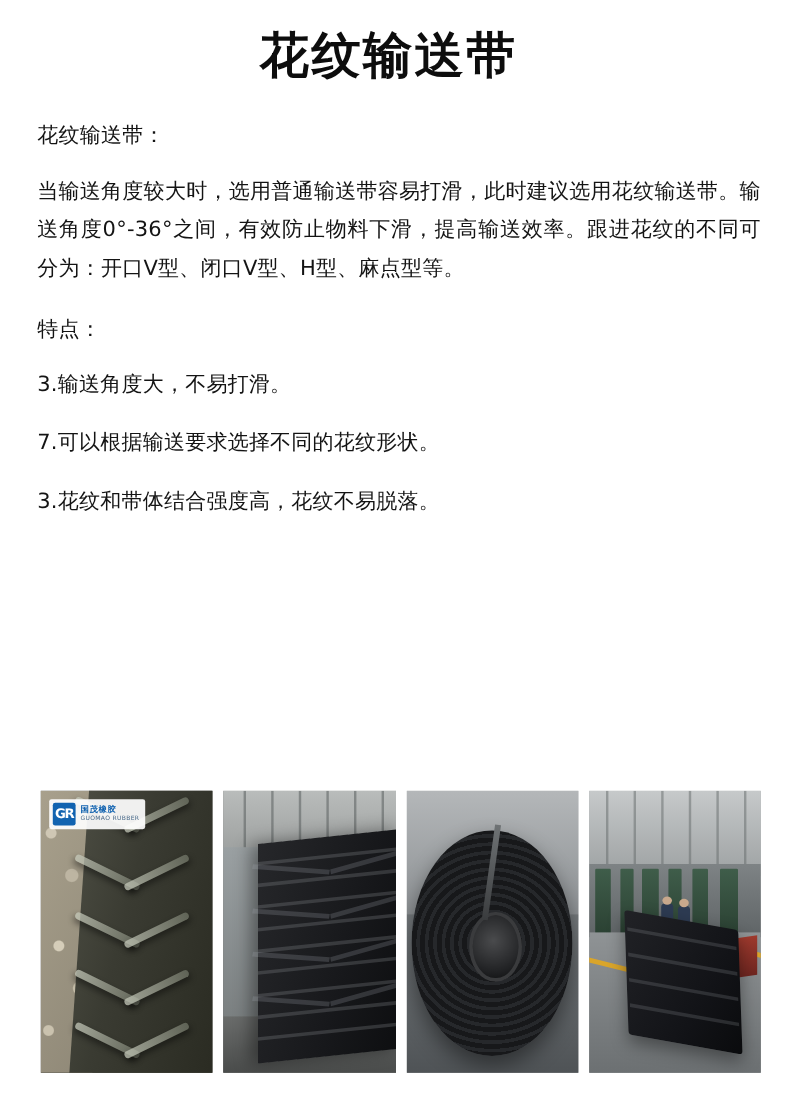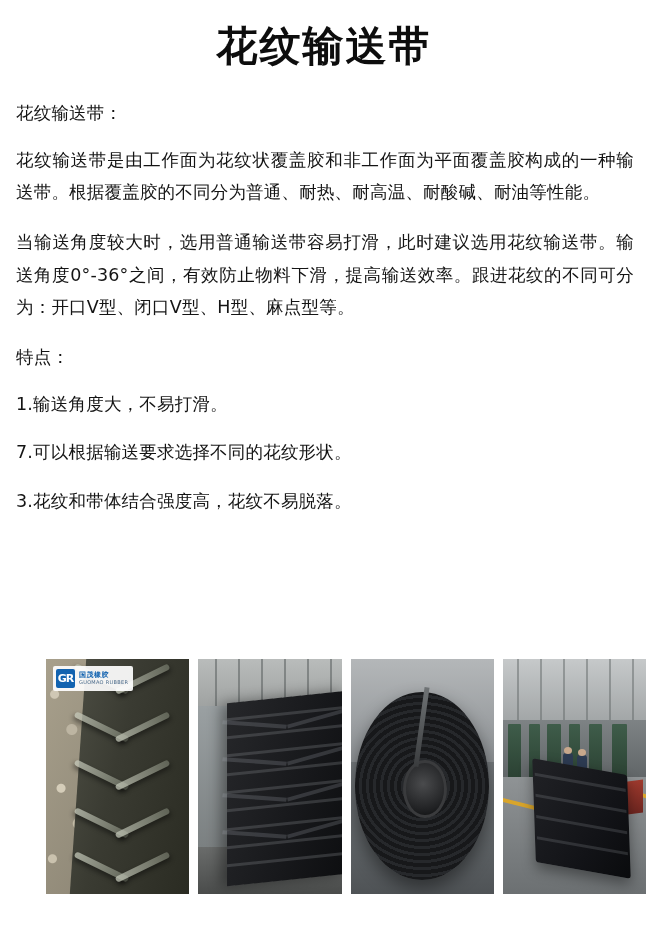--- a/index.html
+++ b/index.html
@@ -25,39 +25,39 @@
   .title {
     text-align: center;
     font-size: 41px;
     font-weight: 700;
     letter-spacing: 2px;
     color: #0d0d0d;
     margin: 22px 18px 26px 0;
     line-height: 1.2;
   }
   .body-text {
-    padding: 0 32px 0 16px;
+    padding: 0 32px 0 31px;
   }
   .para {
     font-size: 17.5px;
     line-height: 1.85;
     color: #141414;
     margin: 0 0 18px 0;
     letter-spacing: 0.2px;
     text-align: justify;
   }
   .para.tight {
     margin-bottom: 16px;
   }
   .para.heading-line {
     margin-bottom: 14px;
   }
   .gallery {
     position: absolute;
-    left: 46px;
+    left: 34px;
     top: 637px;
     width: 600px;
     height: 235px;
     display: flex;
     gap: 9px;
   }
   .cell {
     position: relative;
     overflow: hidden;
     flex: 1 1 0;
@@ -315,24 +315,23 @@
 </style>
 </head>
 <body>
 
 <div class="page">
 
   <h1 class="title">花纹输送带</h1>
 
   <div class="body-text">
     <p class="para heading-line">花纹输送带：</p>
-    <p class="para">花纹输送带是由工作面为花纹状覆盖胶和非工作面为平面覆盖胶构成的一种输送带。根据覆盖胶的不同分为普通、耐热、耐高温、耐酸碱、耐油等性能。</p>
     <p class="para">当输送角度较大时，选用普通输送带容易打滑，此时建议选用花纹输送带。输送角度0°-36°之间，有效防止物料下滑，提高输送效率。跟进花纹的不同可分为：开口V型、闭口V型、H型、麻点型等。</p>
     <p class="para heading-line">特点：</p>
-    <p class="para tight">1.输送角度大，不易打滑。</p>
+    <p class="para tight">3.输送角度大，不易打滑。</p>
     <p class="para tight">7.可以根据输送要求选择不同的花纹形状。</p>
     <p class="para tight">3.花纹和带体结合强度高，花纹不易脱落。</p>
   </div>
 
   <div class="gallery">
 
     <div class="cell img1">
       <div class="gravel"></div>
       <div class="belt"></div>
       <div class="chevron" style="top:30px;">

